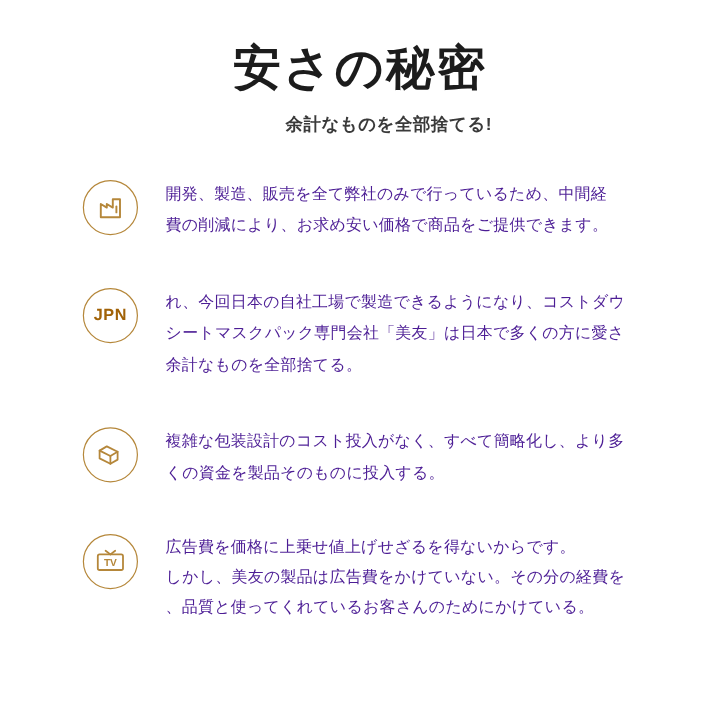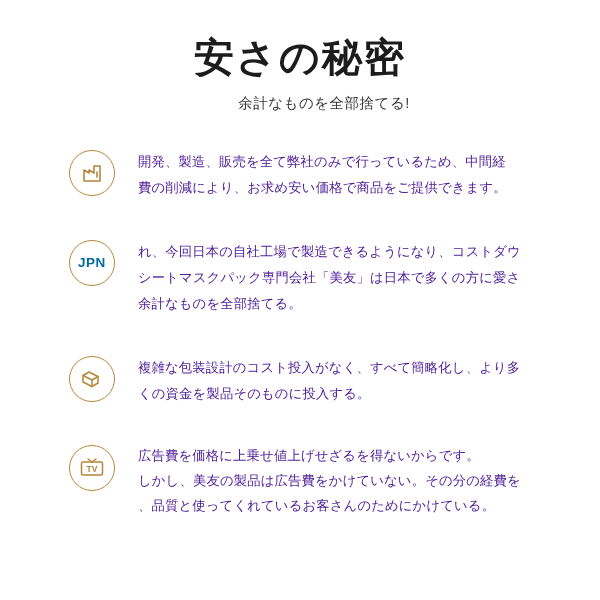--- a/index.html
+++ b/index.html
@@ -32,21 +32,21 @@
     letter-spacing: 2px;
     color: #1c1c1c;
     line-height: 1.15;
     margin: 0;
   }
   .subtitle {
     margin: 14px 0 0 0;
     font-size: 14.5px;
     color: #3a3a3a;
     letter-spacing: 0.5px;
-    font-weight: 400;
+    font-weight: 700;
     padding-left: 48px;
   }
 
   .list {
     margin-top: 34px;
     padding: 0 56px 0 66px;
     box-sizing: border-box;
   }
   .row {
     display: flex;
@@ -66,21 +66,21 @@
   }
   .icon-circle {
     width: 46px;
     height: 46px;
     border-radius: 50%;
     border: 1.6px solid #b5873a;
     display: flex;
     align-items: center;
     justify-content: center;
     box-sizing: border-box;
-    color: #0369a1;
+    color: #a16207;
   }
   .icon-circle.jpn {
     font-family: "Liberation Sans", sans-serif;
     font-size: 13.5px;
     font-weight: 700;
     letter-spacing: 0.5px;
   }
   .icon-circle svg { display: block; }
 
   .text {

